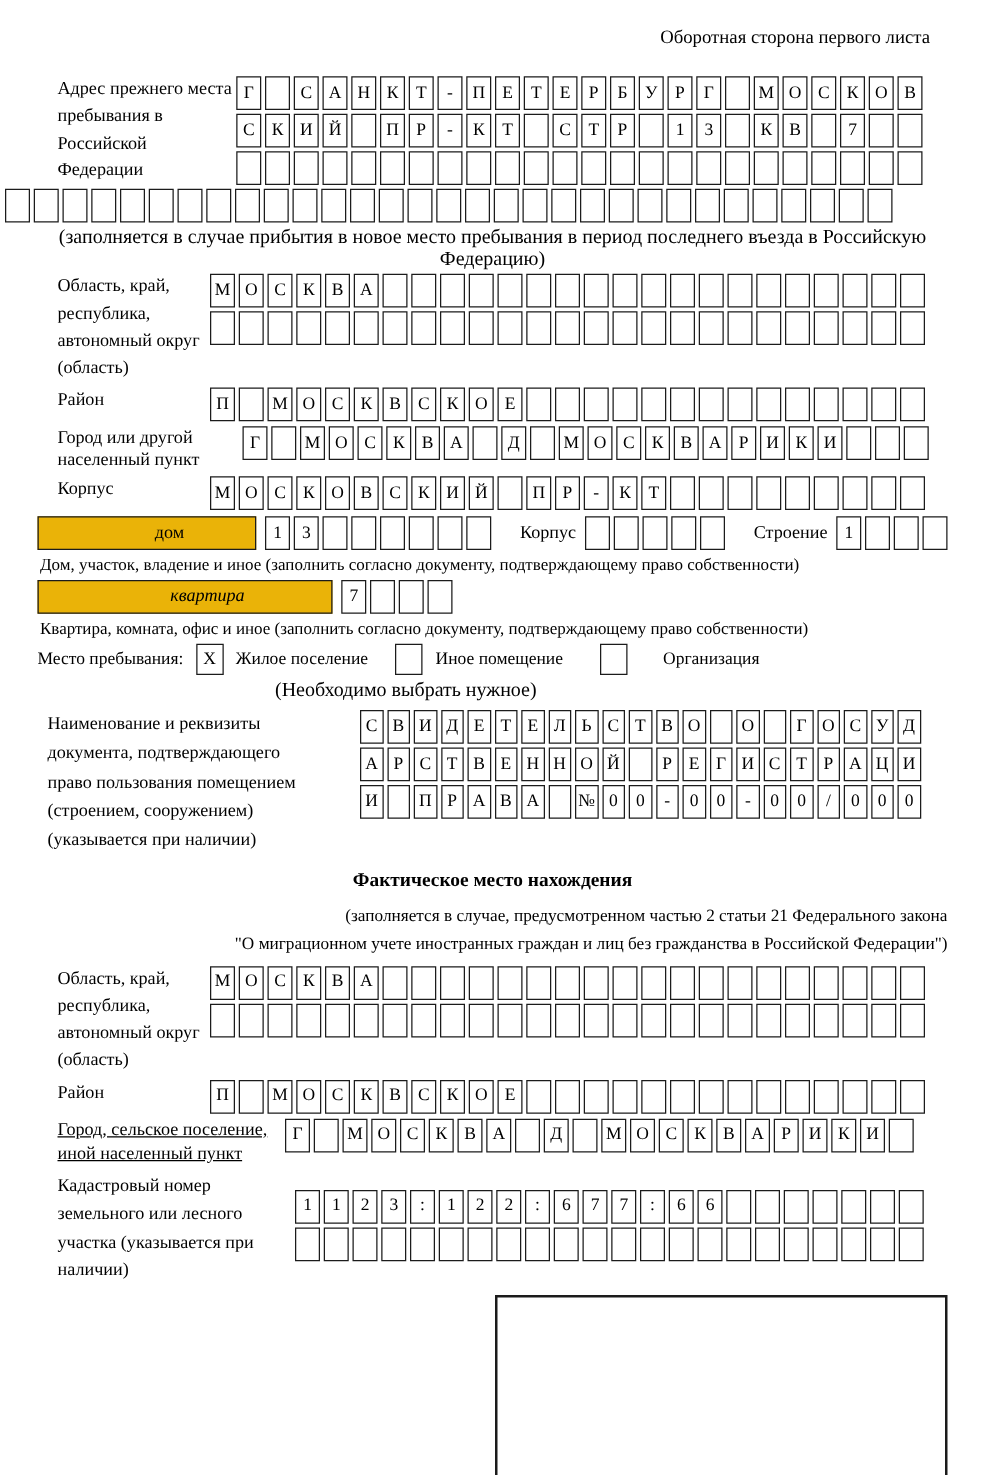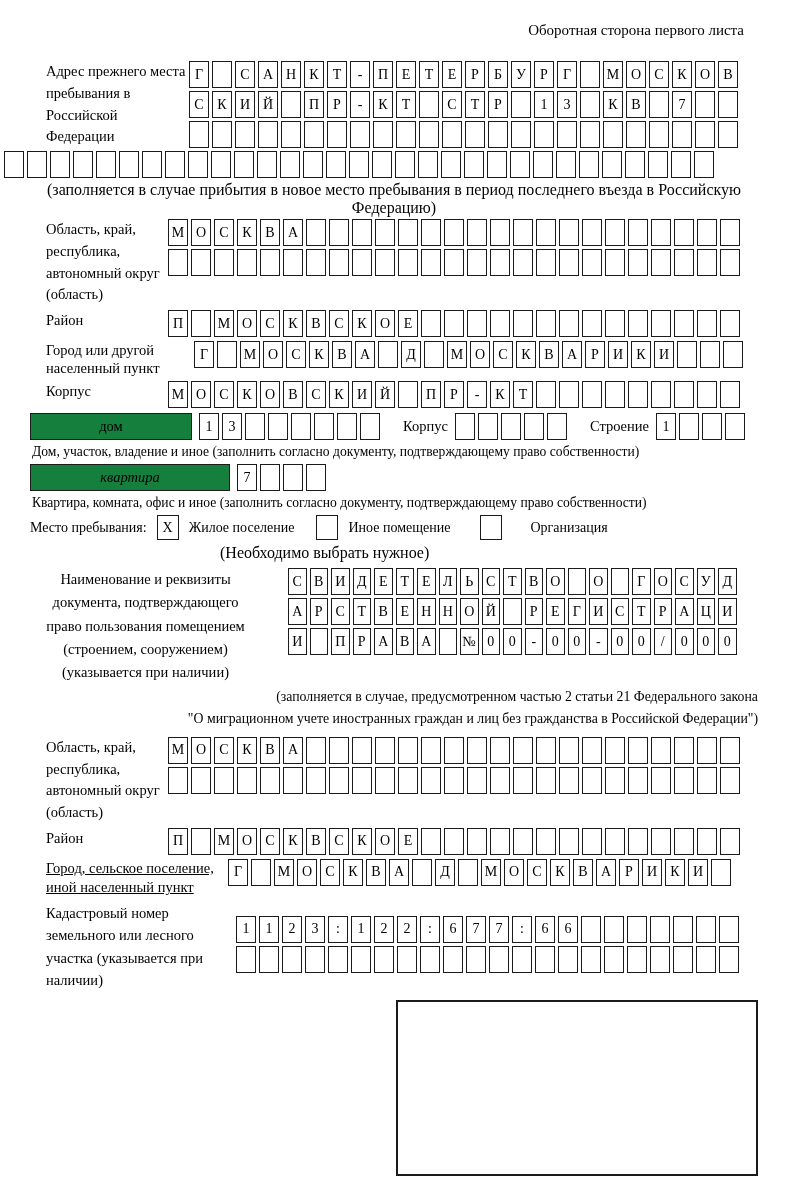--- a/index.html
+++ b/index.html
@@ -9,21 +9,21 @@
   .row{display:flex;align-items:flex-start;}
   .label{font-size:14.5px;line-height:1.5;flex:0 0 auto;margin-left:16px;}
   .grids{display:flex;flex-direction:column;gap:3px;}
   .boxrow{display:flex;gap:3px;flex-wrap:nowrap;}
   .boxrow .cell{flex:0 0 18px;width:18px;height:25px;border:1.5px solid #1b1b1b;box-sizing:content-box;
     display:flex;align-items:center;justify-content:center;font-size:14px;line-height:1;background:#fff;}
   .boxrow.sm .cell{flex-basis:16.5px;width:16.5px;}
   .hint{font-size:16px;text-align:center;margin:3px 0 2px 0;}
   .hint-left{font-size:13.6px;margin:4px 0 4px 2px;}
   .sec-title{font-weight:bold;font-size:15.5px;text-align:center;margin:10px 0 8px 0;}
-  .wide-box{border:1.5px solid #1b1b1b;height:25px;display:flex;align-items:center;justify-content:center;font-size:14.5px;background:#15803d;}
+  .wide-box{border:1.5px solid #1b1b1b;height:25px;display:flex;align-items:center;justify-content:center;font-size:14.5px;background:#eab308;padding-left:36px;}
   .inline-row{display:flex;align-items:center;margin:4px 0;}
   .checkbox{width:20px;height:23px;border:1.5px solid #1b1b1b;display:flex;align-items:center;justify-content:center;
     font-size:14px;margin:0 10px;background:#fff;flex:0 0 auto;}
   .opt-label{font-size:14px;}
   .stamp-box{width:358px;height:172px;border:2px solid #1b1b1b;margin-left:auto;margin-right:0;background:#fff;}
   .notes{text-align:right;font-size:13.8px;line-height:1.55;margin:2px 0 8px 0;}
 </style>
 </head>
 <body>
 
@@ -348,21 +348,21 @@
     <span class="checkbox">X</span>
     <span class="opt-label">Жилое поселение</span>
     <span class="checkbox" style="margin-left:22px;"></span>
     <span class="opt-label">Иное помещение</span>
     <span class="checkbox" style="margin-left:30px;"></span>
     <span class="opt-label" style="margin-left:18px;">Организация</span>
   </div>
   <div class="hint" style="text-align:left;margin-left:190px;">(Необходимо выбрать нужное)</div>
 
   <div class="row" style="margin-top:6px;">
-    <div class="label" style="width:215px;margin-left:8px;line-height:1.6;text-align:center;">Наименование и реквизиты документа, подтверждающего право пользования помещением (строением, сооружением) (указывается при наличии)</div>
+    <div class="label" style="width:215px;margin-left:8px;line-height:1.6;">Наименование и реквизиты документа, подтверждающего право пользования помещением (строением, сооружением) (указывается при наличии)</div>
     <div class="grids" style="margin-left:35px;">
       <div class="boxrow sm">
           <span class="cell">С</span>
           <span class="cell">В</span>
           <span class="cell">И</span>
           <span class="cell">Д</span>
           <span class="cell">Е</span>
           <span class="cell">Т</span>
           <span class="cell">Е</span>
           <span class="cell">Л</span>
@@ -422,20 +422,21 @@
           <span class="cell">0</span>
           <span class="cell">0</span>
           <span class="cell">/</span>
           <span class="cell">0</span>
           <span class="cell">0</span>
           <span class="cell">0</span>
         </div>
     </div>
   </div>
 
+  <div class="sec-title" style="margin-top:12px;">Фактическое место нахождения</div>
   <div class="notes">
     <div>(заполняется в случае, предусмотренном частью 2 статьи 21 Федерального закона</div>
     <div>"О миграционном учете иностранных граждан и лиц без гражданства в Российской Федерации")</div>
   </div>
 
   <div class="row">
     <div class="label" style="width:150px;">Область, край, республика, автономный округ (область)</div>
     <div class="grids" style="margin-left:-28px;">
       <div class="boxrow">
           <span class="cell">М</span>

